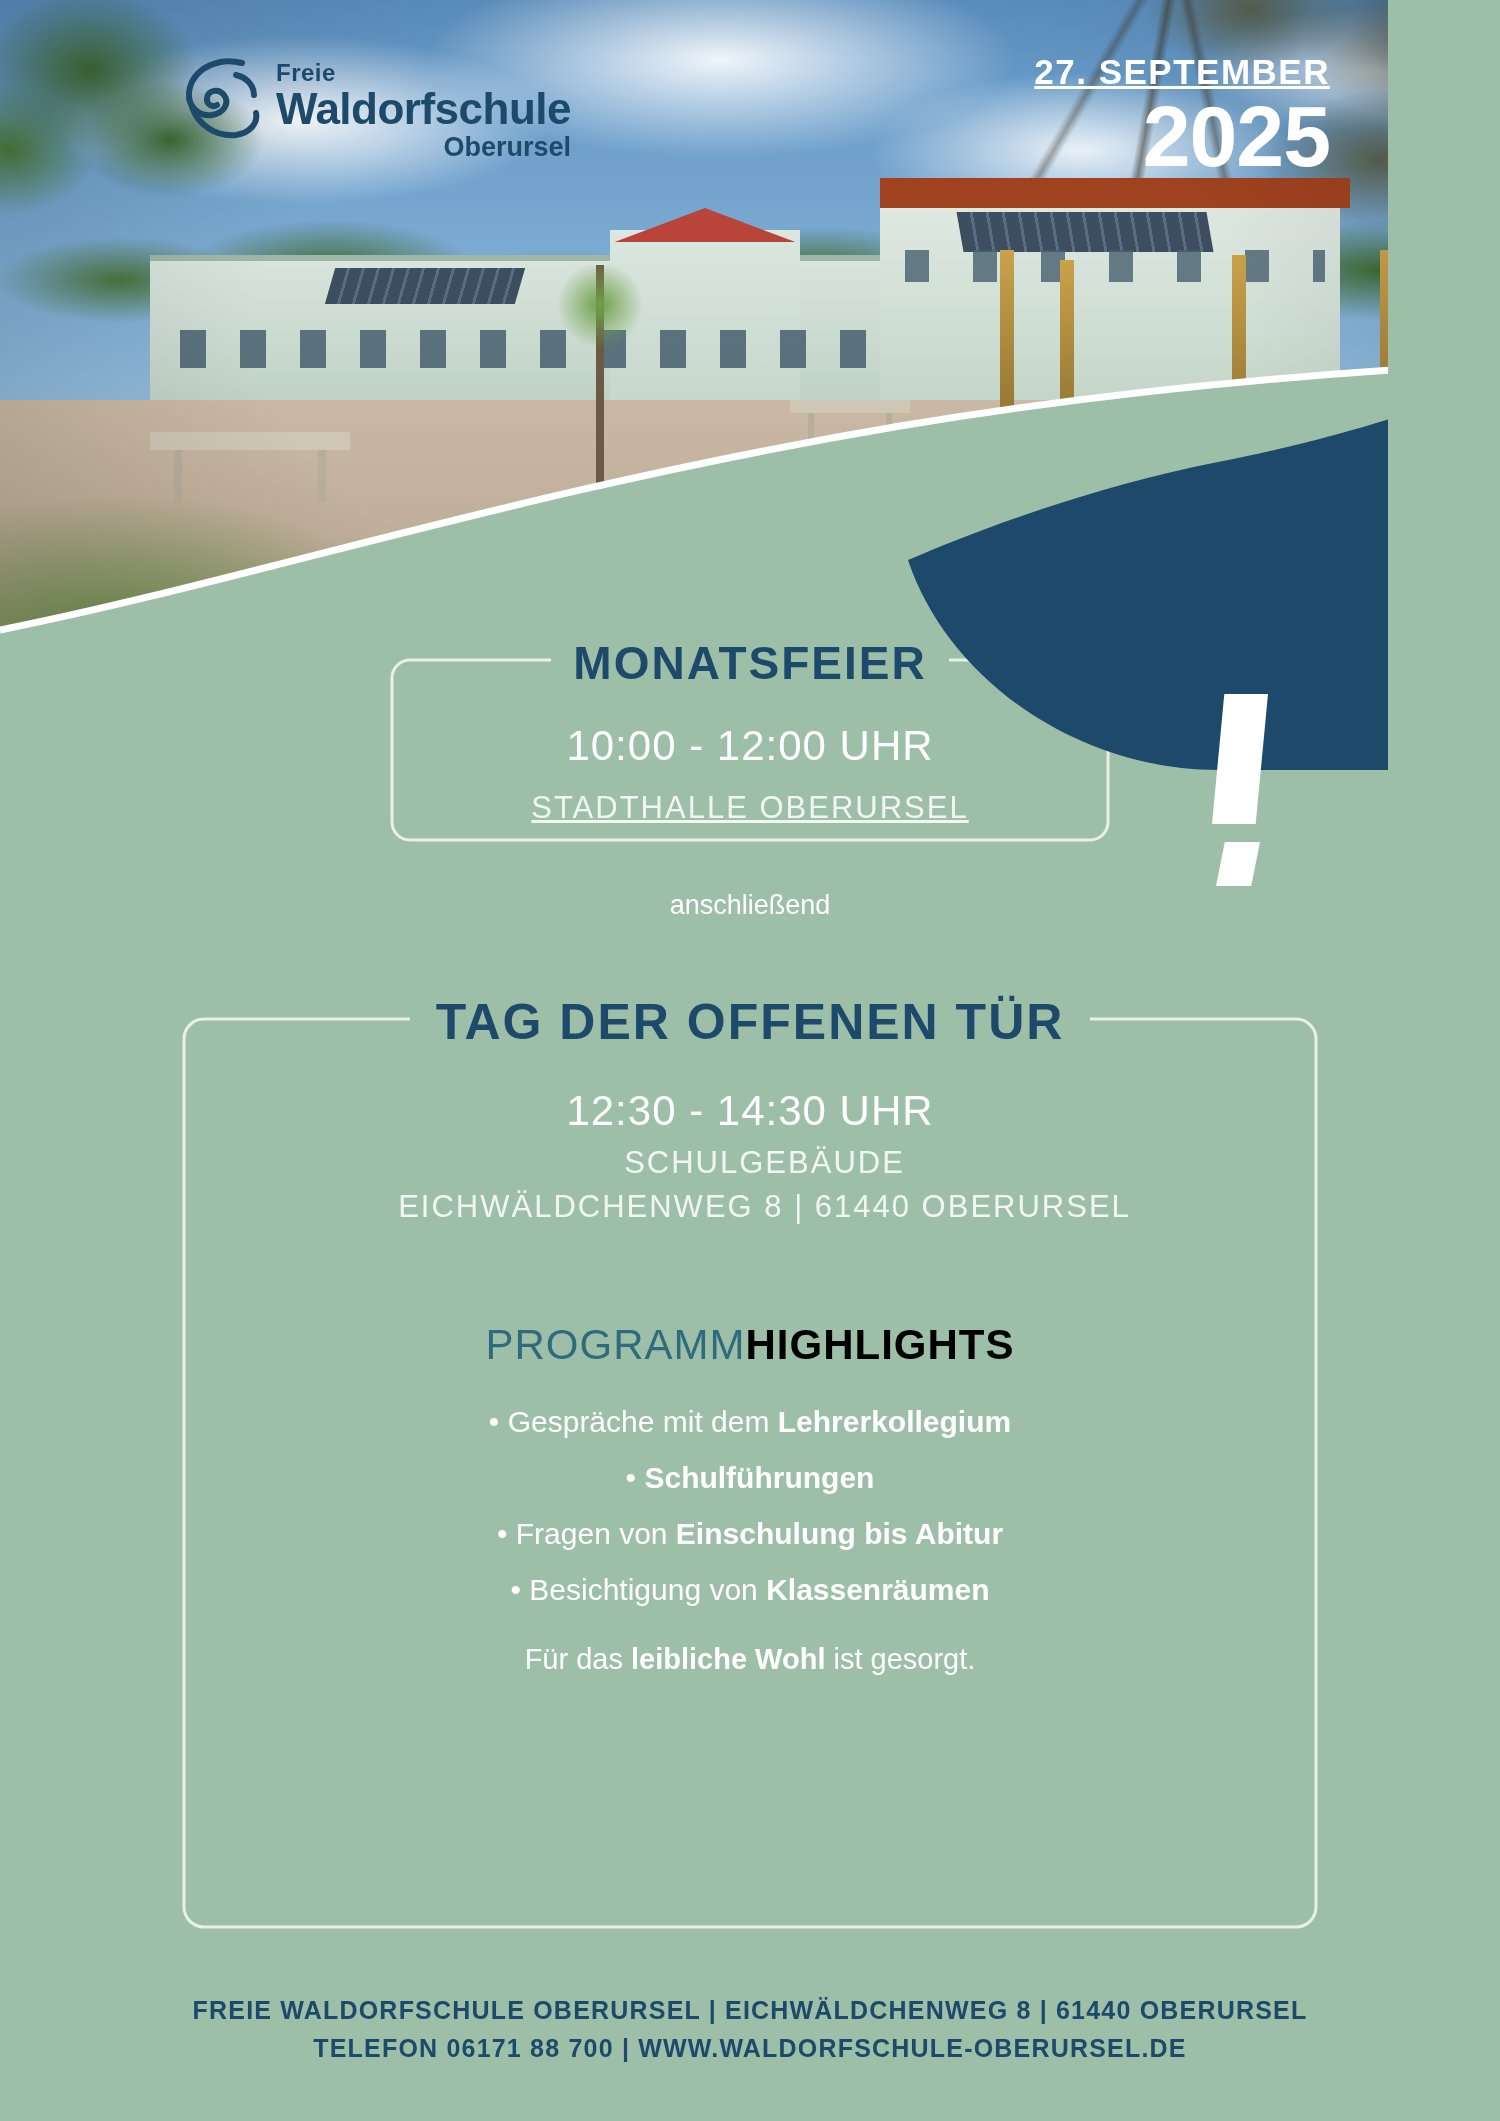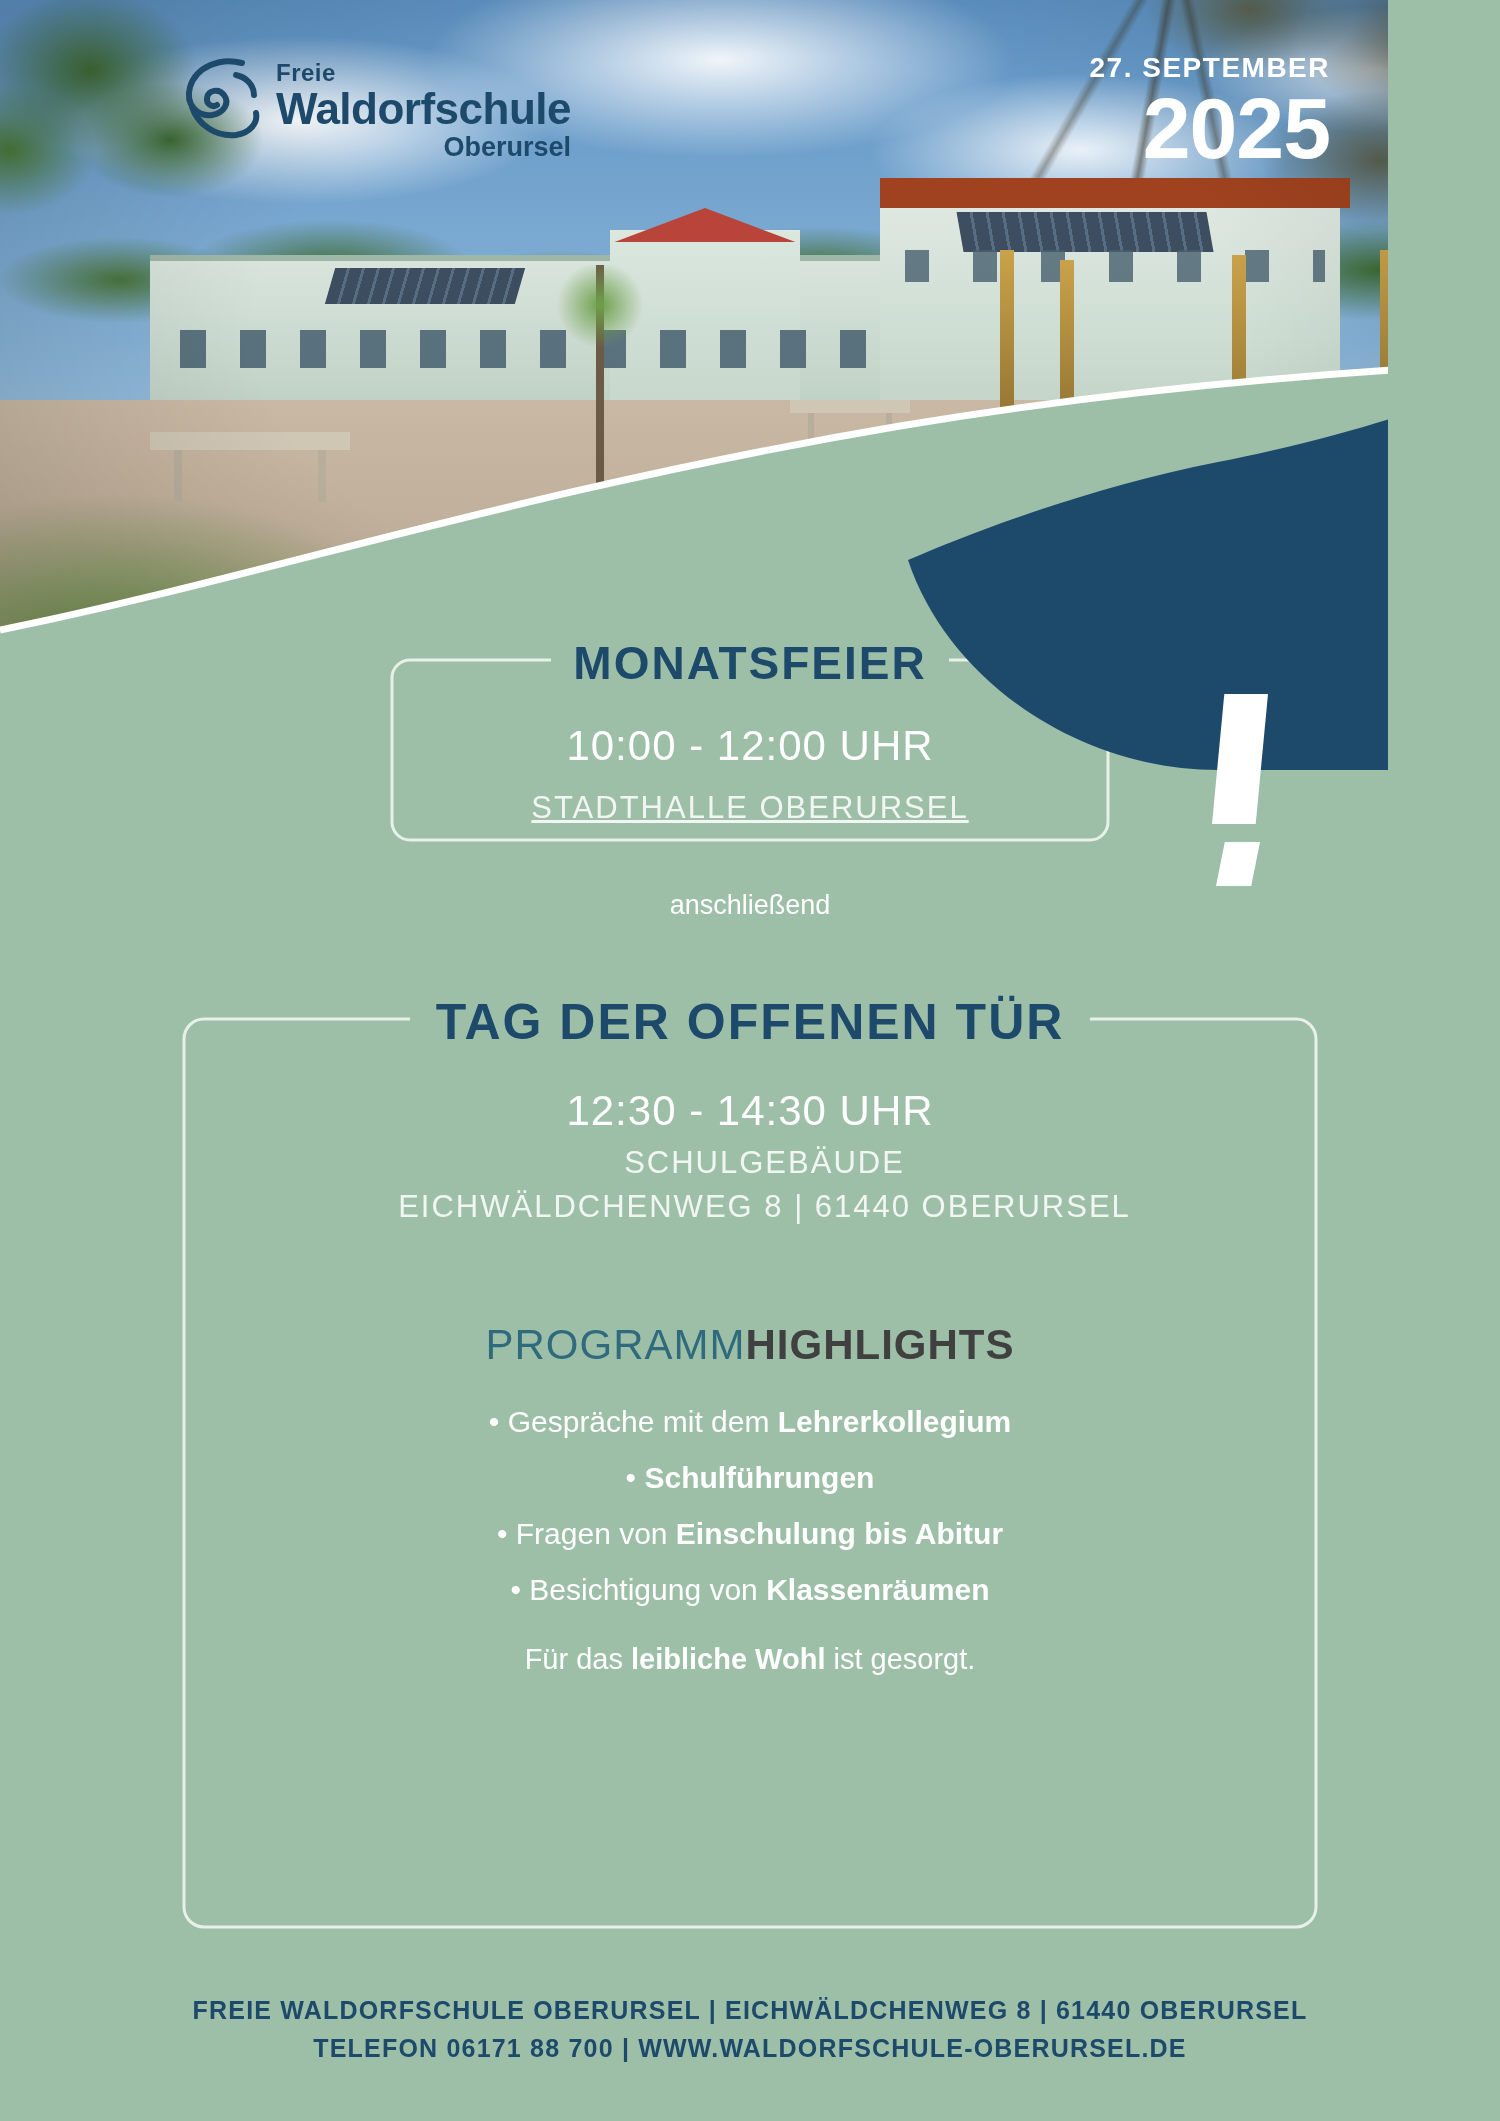--- a/index.html
+++ b/index.html
@@ -171,21 +171,21 @@
   .date-badge {
     position: absolute; right: -30px; top: 410px;
     width: 530px; height: 360px;
     z-index: 5;
   }
   .date-text {
     position: absolute; right: 58px; top: 52px;
     text-align: right; color: #ffffff; z-index: 7;
   }
   .date-day {
-    font-size: 28px; font-weight: 700; letter-spacing: 1.5px;
+    font-size: 35px; font-weight: 700; letter-spacing: 1.5px; text-decoration: underline;
   }
   .date-year {
     font-size: 86px; font-weight: 700; line-height: .95; letter-spacing: -1px; margin-top: 4px;
   }
   .excl {
     position: absolute; right: 120px; top: 694px; z-index: 7;
   }
   .excl-bar {
     width: 56px; height: 130px; background: #ffffff;
     clip-path: polygon(22% 0, 100% 0, 78% 100%, 0% 100%);
@@ -232,21 +232,21 @@
     display: inline-block;
     padding: 0 26px;
   }
   .place2 {
     color: #f2f6f2; font-size: 31px; font-weight: 300; letter-spacing: 2px; margin-top: 10px; margin-left: 29px;
   }
 
   .prog-title {
     font-size: 42px; letter-spacing: 1px; margin-top: 96px; color: #2f6a7d; font-weight: 400;
   }
-  .prog-title b { color: #404040; font-weight: 700; }
+  .prog-title b { color: #000000; font-weight: 700; }
 
   .bullets { margin-top: 38px; }
   .bullet {
     color: #ffffff; font-size: 30px; font-weight: 300; line-height: 1.0; margin-top: 26px;
   }
   .bullet b { font-weight: 700; }
 
   .verpflegung {
     color: #1d4a6b; font-size: 40px; font-weight: 700; letter-spacing: 2px; margin-top: 84px;
   }

